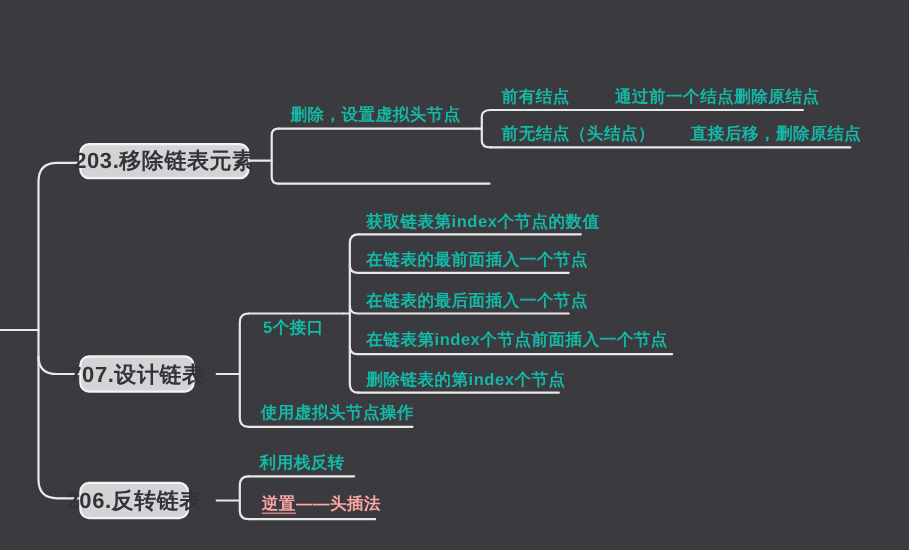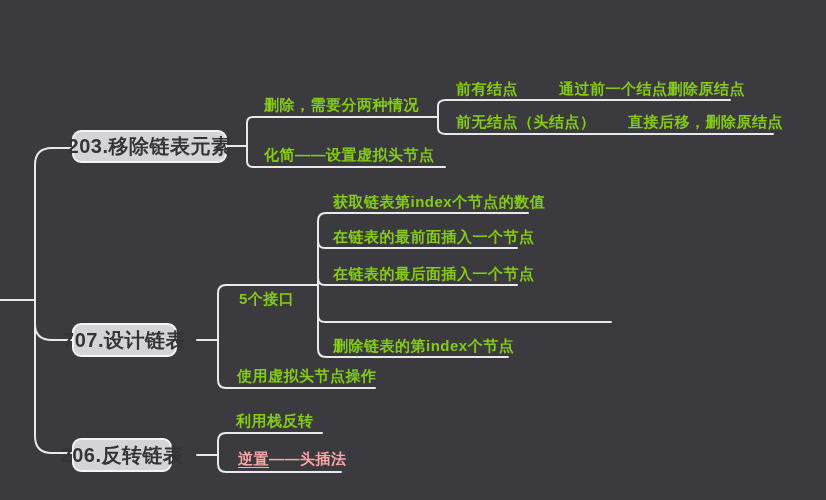--- a/index.html
+++ b/index.html
@@ -23,21 +23,21 @@
     color:#333338;
     font-size:20px;
     font-weight:bold;
     text-align:center;
     display:flex;align-items:center;justify-content:center;
     white-space:nowrap;
     letter-spacing:0.5px;
   }
   .lbl{
     position:absolute;
-    color:#84cc16;
+    color:#14b8a6;
     font-size:15px;
     font-weight:bold;
     line-height:19px;
     white-space:nowrap;
     letter-spacing:0.5px;
   }
   .lbl.orange{color:#fca5a5;}
   .lbl .u{text-decoration:underline;text-underline-offset:3px;}
 </style>
 </head>
@@ -81,40 +81,40 @@
       <path d="M 226,472 H 341"></path>
     </g>
   </svg>
 
   <div class="topic" style="left:72px;top:130px;width:155px;height:33px;">203.移除链表元素</div>
 
   <div class="topic" style="left:72px;top:323px;width:105px;height:34px;">707.设计链表</div>
 
   <div class="topic" style="left:72px;top:438px;width:100px;height:34px;">206.反转链表</div>
 
-  <div class="lbl" style="left:264px;top:95px;">删除，需要分两种情况</div>
+  <div class="lbl" style="left:264px;top:95px;">删除，设置虚拟头节点</div>
 
-  <div class="lbl" style="left:264px;top:145px;">化简——设置虚拟头节点</div>
 
   <div class="lbl" style="left:456px;top:79px;">前有结点</div>
 
   <div class="lbl" style="left:559px;top:79px;">通过前一个结点删除原结点</div>
 
   <div class="lbl" style="left:456px;top:112px;">前无结点（头结点）</div>
 
   <div class="lbl" style="left:628px;top:112px;">直接后移，删除原结点</div>
 
   <div class="lbl" style="left:239px;top:263px;margin-top:26px;">5个接口</div>
 
   <div class="lbl" style="left:333px;top:192px;">获取链表第index个节点的数值</div>
 
   <div class="lbl" style="left:333px;top:227px;">在链表的最前面插入一个节点</div>
 
   <div class="lbl" style="left:333px;top:264px;">在链表的最后面插入一个节点</div>
 
+  <div class="lbl" style="left:333px;top:300px;">在链表第index个节点前面插入一个节点</div>
 
   <div class="lbl" style="left:333px;top:336px;">删除链表的第index个节点</div>
 
   <div class="lbl" style="left:237px;top:366px;">使用虚拟头节点操作</div>
 
   <div class="lbl" style="left:236px;top:411px;">利用栈反转</div>
 
   <div class="lbl orange" style="left:238px;top:449px;">
     <span class="u">逆置</span><span>——头插法</span>
   </div>

